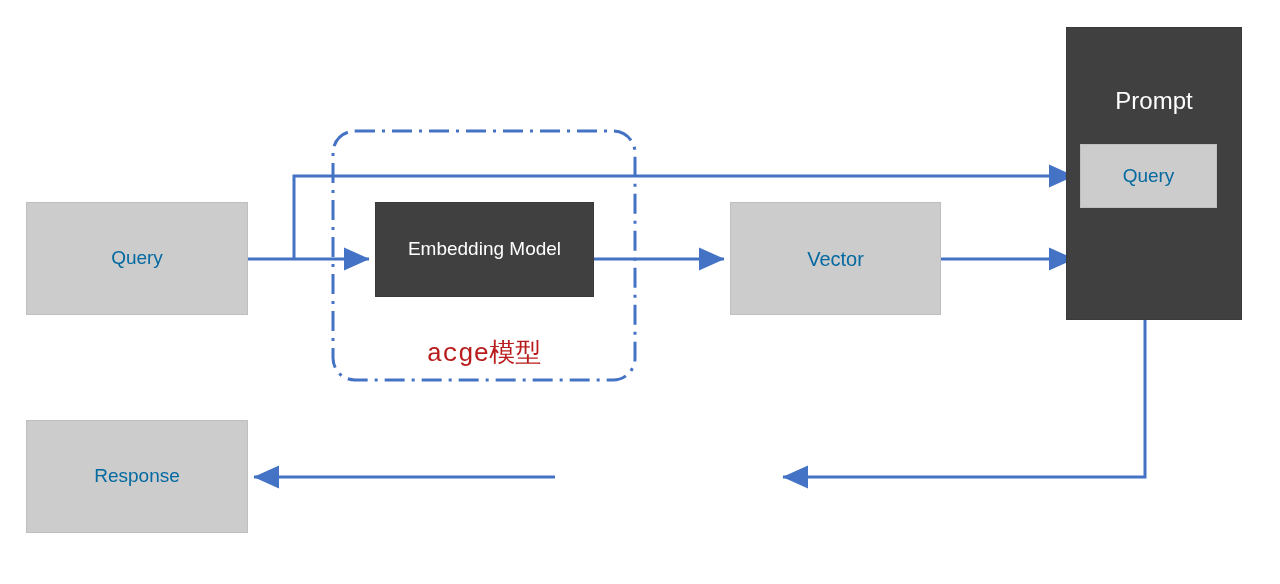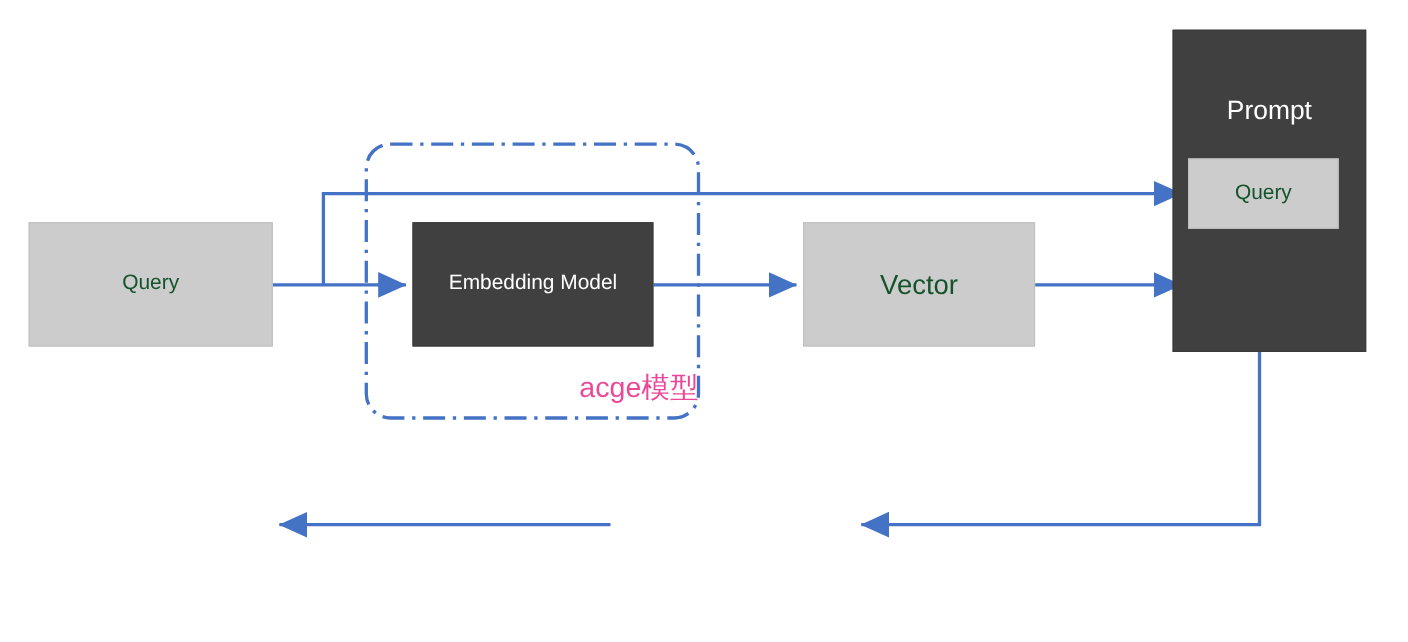--- a/index.html
+++ b/index.html
@@ -24,21 +24,21 @@
     display: flex;
     align-items: center;
     justify-content: center;
     text-align: center;
     font-family: "Liberation Sans", sans-serif;
     line-height: 1.2;
   }
   .node-light {
     background: #cccccc;
     border: 1px solid #bfbfbf;
-    color: #14532d;
+    color: #0369a1;
   }
   .node-dark {
     background: #404040;
     border: 1px solid #3a3a3a;
     color: #ffffff;
   }
   .node-label-top {
     position: absolute;
     left: 0;
     right: 0;
@@ -49,23 +49,23 @@
   #svg-layer {
     position: absolute;
     left: 0;
     top: 0;
     width: 1280px;
     height: 584px;
     pointer-events: none;
   }
   .group-caption {
     position: absolute;
-    text-align: right;
-    color: #ec4899;
-    font-family: Liberation Sans, sans-serif;
+    text-align: center;
+    color: #b91c1c;
+    font-family: Liberation Mono, monospace;
     white-space: nowrap;
   }
 </style>
 </head>
 <body>
 
 <div id="canvas">
 
   <svg id="svg-layer" viewBox="0 0 1280 584" xmlns="http://www.w3.org/2000/svg">
     <defs>
@@ -89,38 +89,41 @@
 
     <path d="M1145,320 L1145,477 L783,477" fill="none" stroke="#4472c4" stroke-width="3" marker-end="url(#arrow-l)"></path>
 
     <path d="M555,477 L254,477" fill="none" stroke="#4472c4" stroke-width="3" marker-end="url(#arrow-l)"></path>
   </svg>
 
   <div class="node node-light" style="left:26px; top:202px; width:222px; height:113px; font-size:19px;">
     <span>Query</span>
   </div>
 
-  <div class="node node-dark" style="left:375px; top:202px; width:219px; height:113px; font-size:19px;">
+  <div class="node node-dark" style="left:375px; top:202px; width:219px; height:95px; font-size:19px;">
     <span>Embedding Model</span>
   </div>
 
   <div class="group-caption" style="left:333px; top:335px; width:302px; font-size:26px;">
     <span>acge模型</span>
   </div>
 
-  <div class="node node-light" style="left:730px; top:202px; width:211px; height:113px; font-size:25px;">
+  <div class="node node-light" style="left:730px; top:202px; width:211px; height:113px; font-size:20px;">
     <span>Vector</span>
   </div>
 
   <div class="node node-dark" style="left:1034px; top:27px; width:176px; height:293px; display:block;margin-left:32px;">
     <div class="node-label-top" style="top:59px; font-size:24px;">
       <span>Prompt</span>
     </div>
   </div>
 
   <div class="node node-light" style="left:1080px; top:144px; width:137px; height:64px; font-size:19px;">
     <span>Query</span>
   </div>
 
 
 
+  <div class="node node-light" style="left:26px; top:420px; width:222px; height:113px; font-size:19px;">
+    <span>Response</span>
+  </div>
 
 </div>
 
 </body></html>

